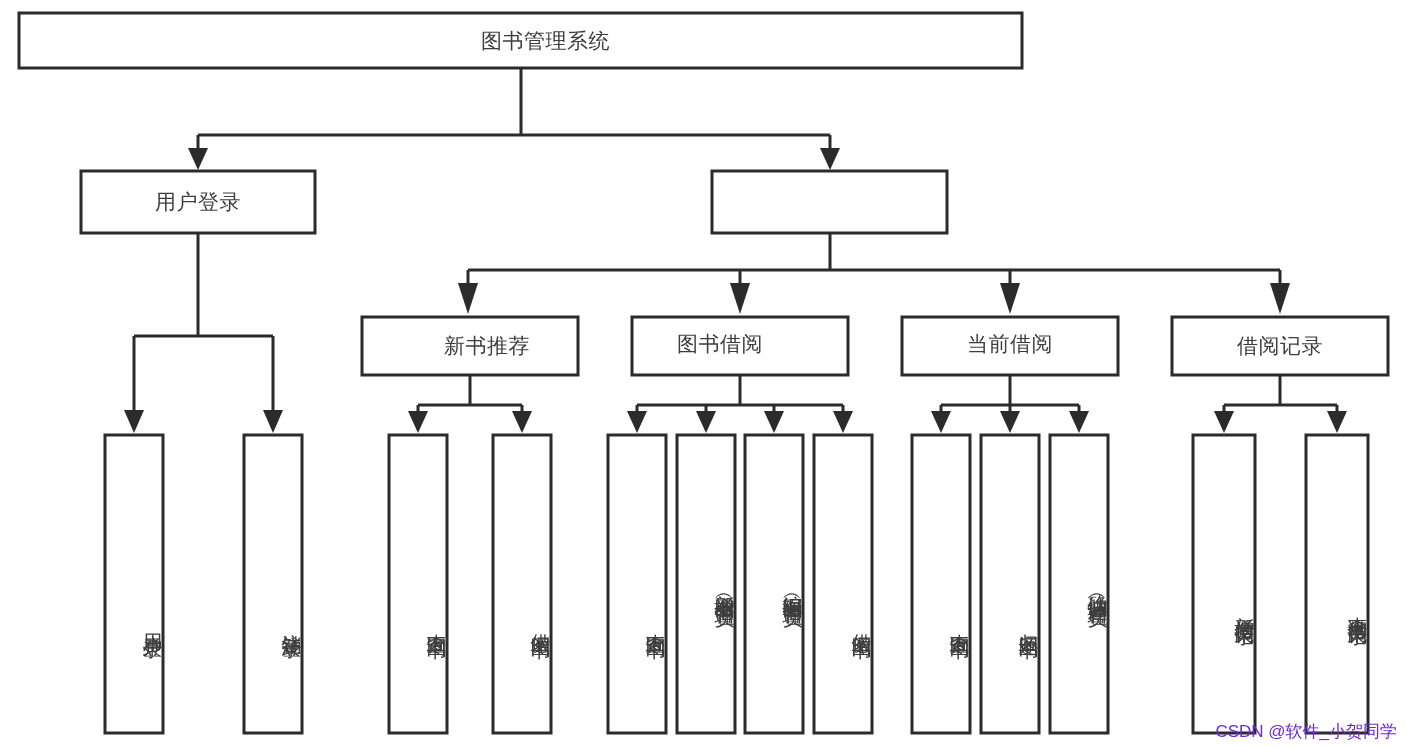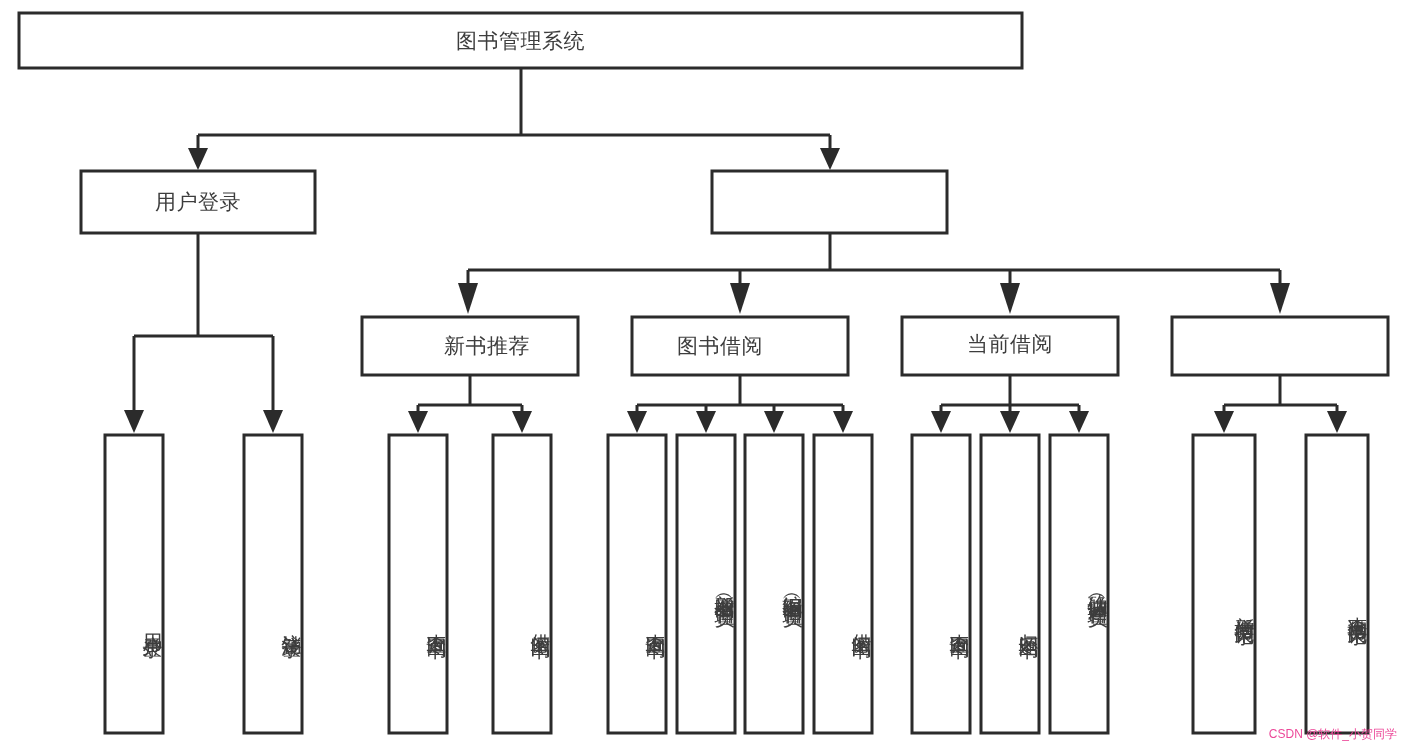--- a/index.html
+++ b/index.html
@@ -61,22 +61,22 @@
     font-size: 20px;
     letter-spacing: 2px;
     align-items: flex-start;
     padding-top: 6px;
     box-sizing: border-box;
   }
   .watermark {
     position: absolute;
     right: 8px;
     bottom: 4px;
-    color: #ec4899;
-    font-size: 12px;
+    color: #6d28d9;
+    font-size: 17px;
     font-family: "Liberation Sans", "DejaVu Sans", sans-serif;
     white-space: nowrap;
     pointer-events: none;
   }
 </style>
 </head>
 <body>
 
 <div id="stage">
 
@@ -163,31 +163,32 @@
     <rect class="node-box" x="814" y="435" width="58" height="298"></rect>
 
     <rect class="node-box" x="912" y="435" width="58" height="298"></rect>
     <rect class="node-box" x="981" y="435" width="58" height="298"></rect>
     <rect class="node-box" x="1050" y="435" width="58" height="298"></rect>
 
     <rect class="node-box" x="1193" y="435" width="62" height="298"></rect>
     <rect class="node-box" x="1306" y="435" width="62" height="298"></rect>
   </svg>
 
-  <div class="node-label horizontal" style="left:19px; top:13px; width:1003px; height:55px;">图书管理系统</div>
+  <div class="node-label horizontal" style="left:19px; top:13px; width:1003px; height:55px;padding-left:25px;">图书管理系统</div>
 
   <div class="node-label horizontal" style="left:81px; top:171px; width:234px; height:62px;">用户登录</div>
 
 
   <div class="node-label horizontal" style="left:362px; top:317px; width:250px; height:58px;">新书推荐</div>
 
-  <div class="node-label horizontal" style="left:632px; top:317px; width:176px; height:58px;">图书借阅</div>
+  <div class="node-label horizontal" style="left:632px; top:317px; width:176px; height:58px;font-family:Liberation Mono, monospace;">图书借阅</div>
 
   <div class="node-label horizontal" style="left:902px; top:317px; width:216px; height:53px;">当前借阅</div>
 
+  <div class="node-label horizontal" style="left:1172px; top:317px; width:216px; height:58px;">借阅记录</div>
 
   <div class="node-label vertical" style="left:105px; top:435px; width:58px; height:298px; padding-top:75px;">用户登录</div>
 
   <div class="node-label vertical" style="left:244px; top:435px; width:58px; height:298px; padding-top:75px;">注销登录</div>
 
   <div class="node-label vertical" style="left:389px; top:435px; width:58px; height:298px; padding-top:75px;">查询图书</div>
 
   <div class="node-label vertical" style="left:493px; top:435px; width:58px; height:298px; padding-top:75px;">借阅图书</div>
 
   <div class="node-label vertical" style="left:608px; top:435px; width:58px; height:298px; padding-top:75px;">查询图书</div>

